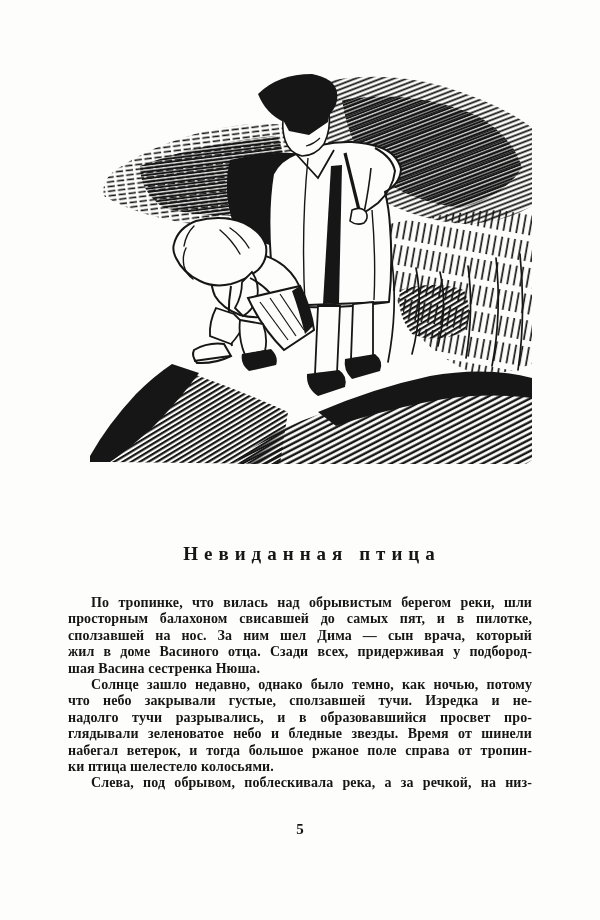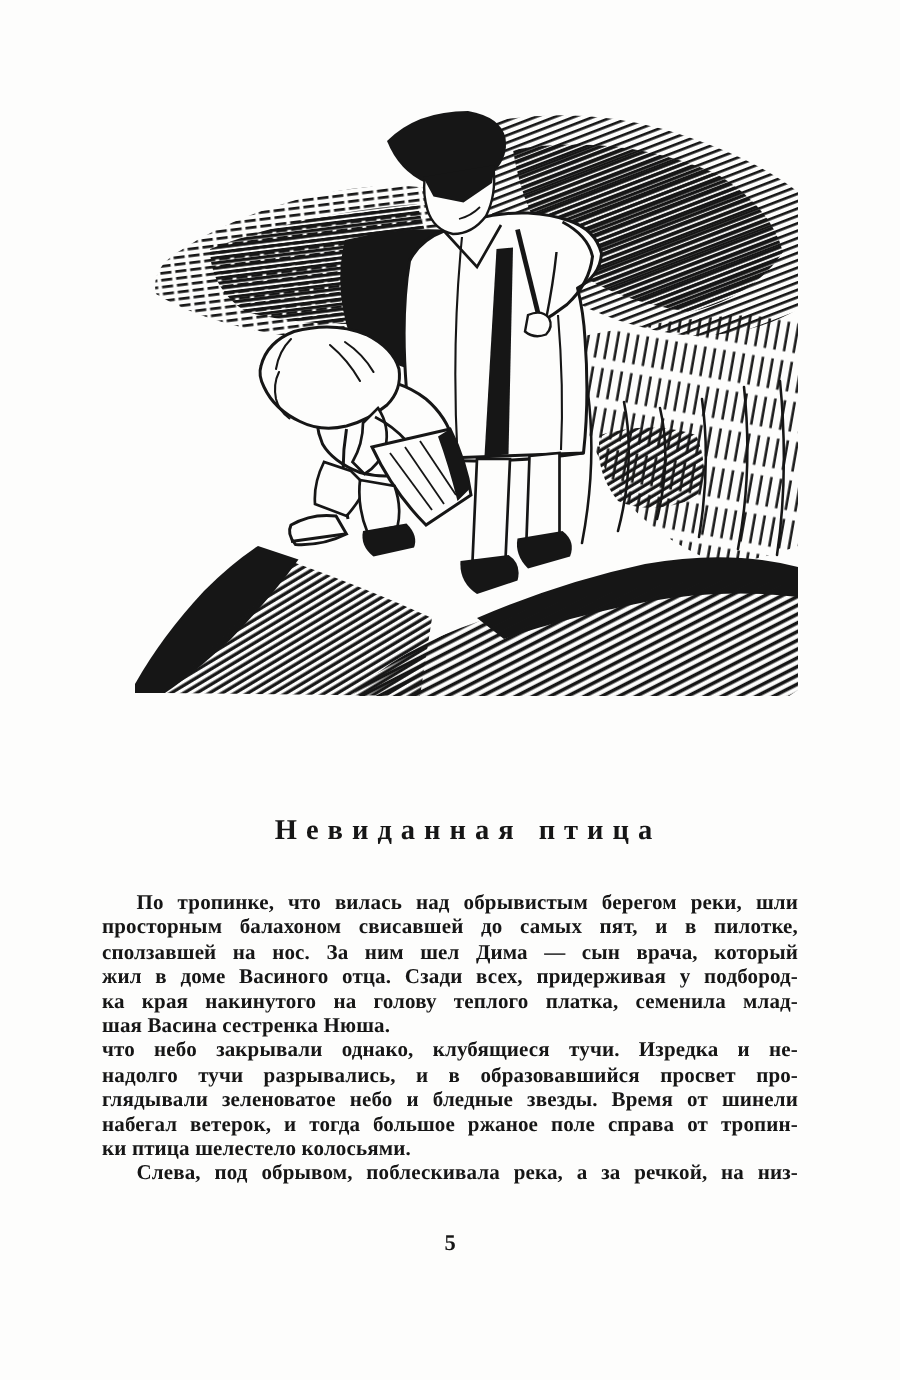--- a/index.html
+++ b/index.html
@@ -138,23 +138,23 @@
     </svg>
   </div>
 
   <h1 class="title">Невиданная птица</h1>
 
   <div class="body">
       <div class="line indent">По тропинке, что вилась над обрывистым берегом реки, шли</div>
       <div class="line">просторным балахоном свисавшей до самых пят, и в пилотке,</div>
       <div class="line">сползавшей на нос. За ним шел Дима — сын врача, который</div>
       <div class="line">жил в доме Васиного отца. Сзади всех, придерживая у подбород-</div>
-      <div class="line">ка края накинутого на голову теплого платка, семенила млад-</div>
       <div class="line lastline">шая Васина сестренка Нюша.</div>
-      <div class="line">что небо закрывали однако, клубящиеся тучи. Изредка и не-</div>
+      <div class="line indent">Солнце зашло недавно, однако было темно, как ночью, потому</div>
+      <div class="line">что небо закрывали густые, сползавшей тучи. Изредка и не-</div>
       <div class="line">надолго тучи разрывались, и в образовавшийся просвет про-</div>
       <div class="line">глядывали зеленоватое небо и бледные звезды. Время от шинели</div>
       <div class="line">набегал ветерок, и тогда большое ржаное поле справа от тропин-</div>
       <div class="line lastline">ки птица шелестело колосьями.</div>
       <div class="line indent">Слева, под обрывом, поблескивала река, а за речкой, на низ-</div>
     </div>
 
   <div class="pageno">5</div>
 </div>
 

